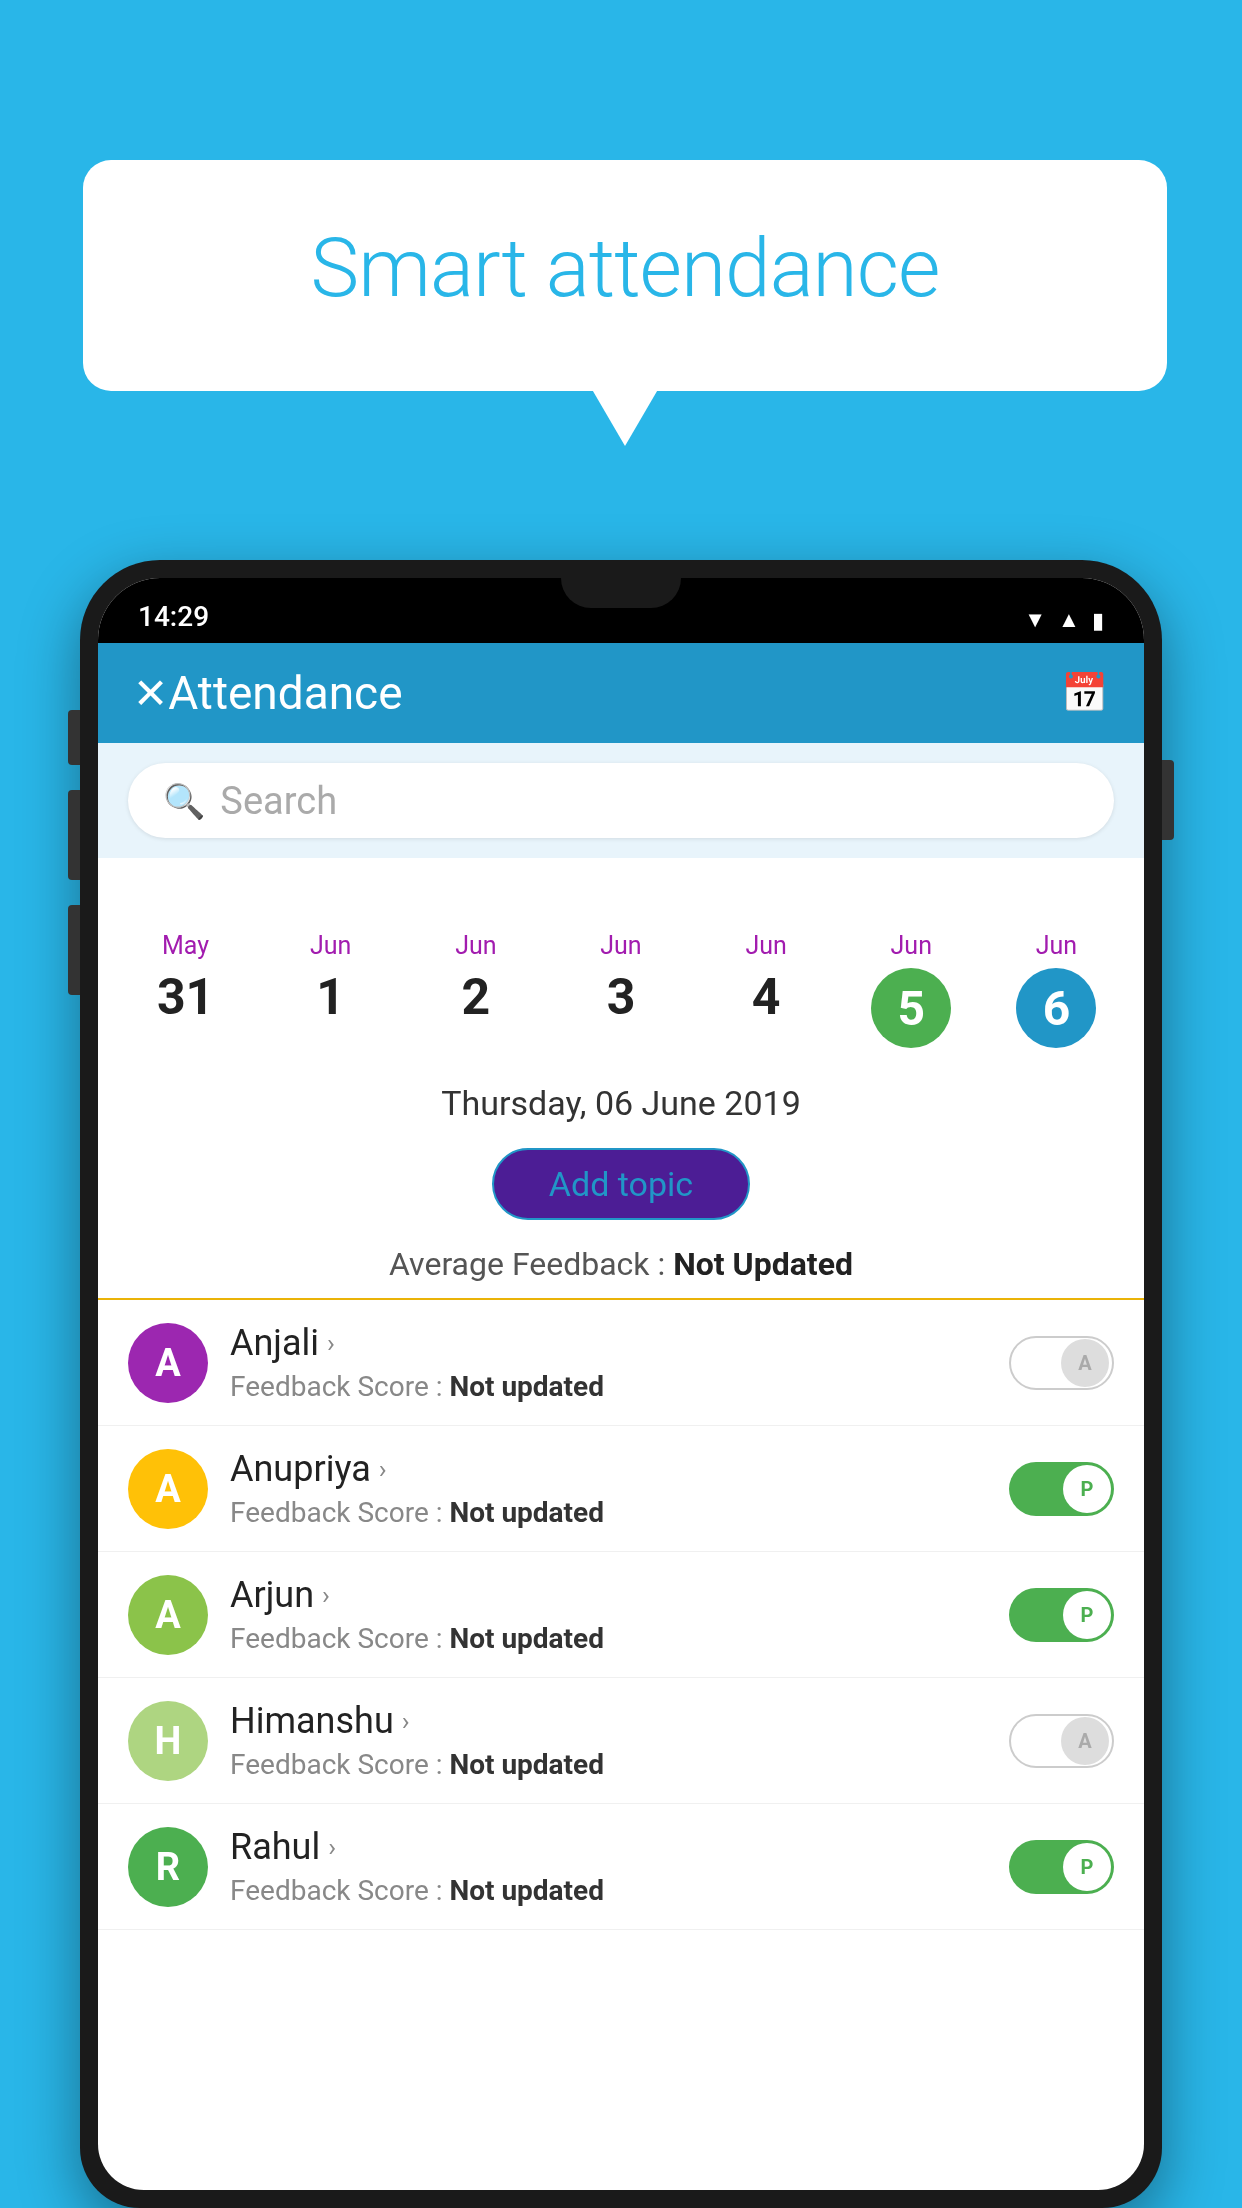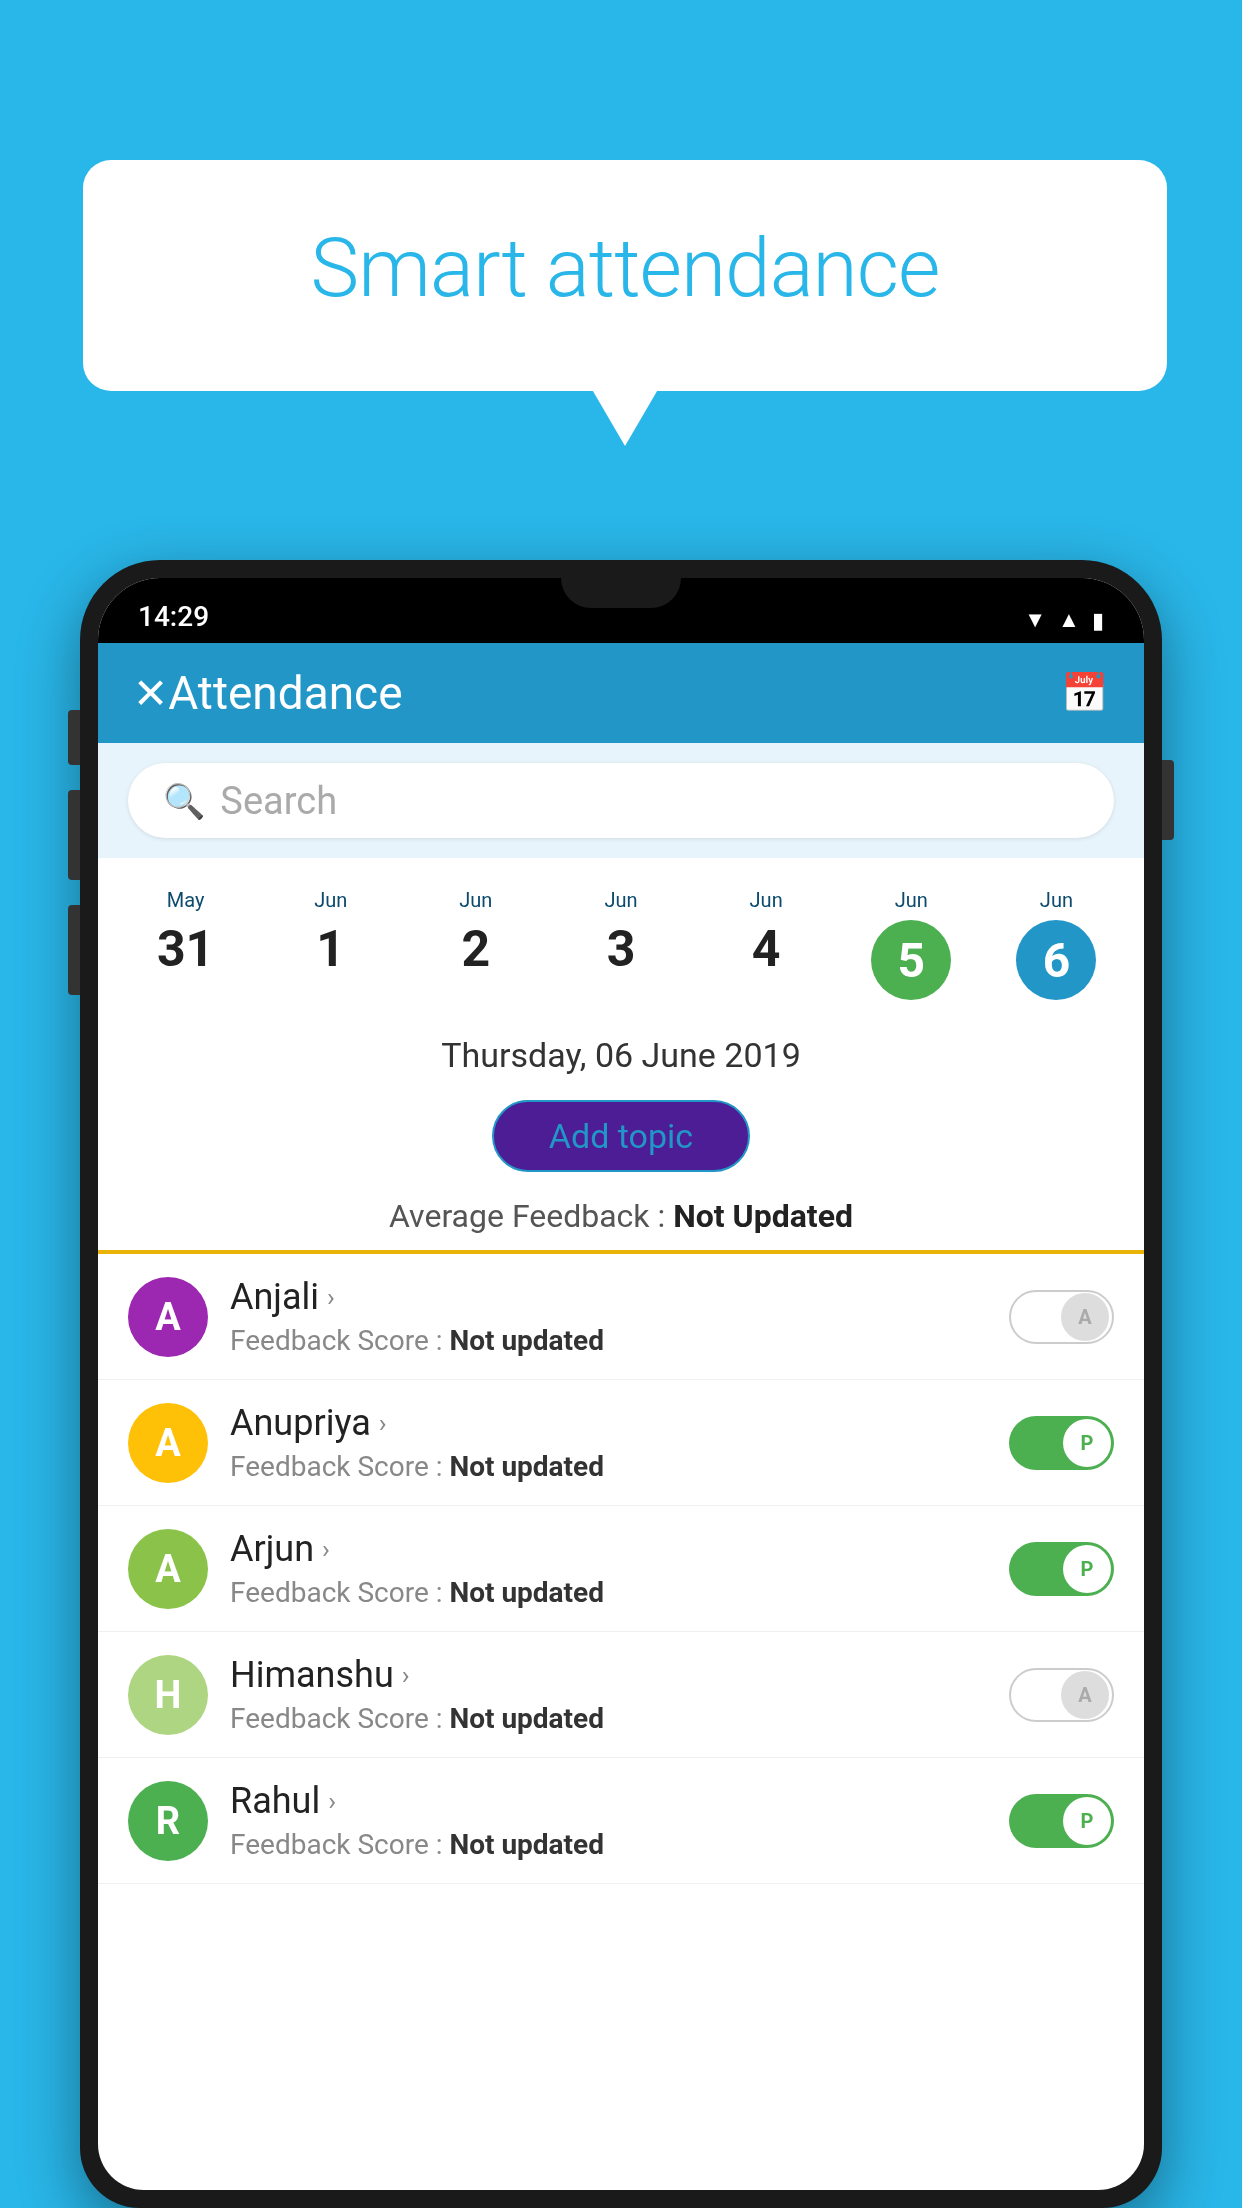--- a/index.html
+++ b/index.html
@@ -167,24 +167,25 @@
       background: white;
       gap: 0;
     }
     .date-item {
       flex: 1;
       text-align: center;
       padding: 10px 5px;
       cursor: pointer;
     }
     .date-month {
-      font-size: 20px;
-      color: #0c4a6e;
+      font-size: 25px;
+      color: #a21caf;
       margin-bottom: 8px;
       display: block;
+      margin-top: 43px;
     }
     .date-day {
       font-size: 50px;
       font-weight: 700;
       color: #222;
       display: block;
     }
     .date-item.selected-green .date-circle {
       background: #4caf50;
       border-radius: 50%;
@@ -240,21 +241,21 @@
       display: inline-block;
     }
 
     
     .avg-feedback {
       text-align: center;
       padding: 10px 15px 15px;
       background: white;
       font-size: 32px;
       color: #555;
-      border-bottom: 4px solid #eab308;
+      border-bottom: 2px solid #eab308;
     }
     .avg-feedback strong {
       color: #222;
       font-weight: 700;
     }
 
     
     .student-list {
       background: white;
       overflow-y: auto;

